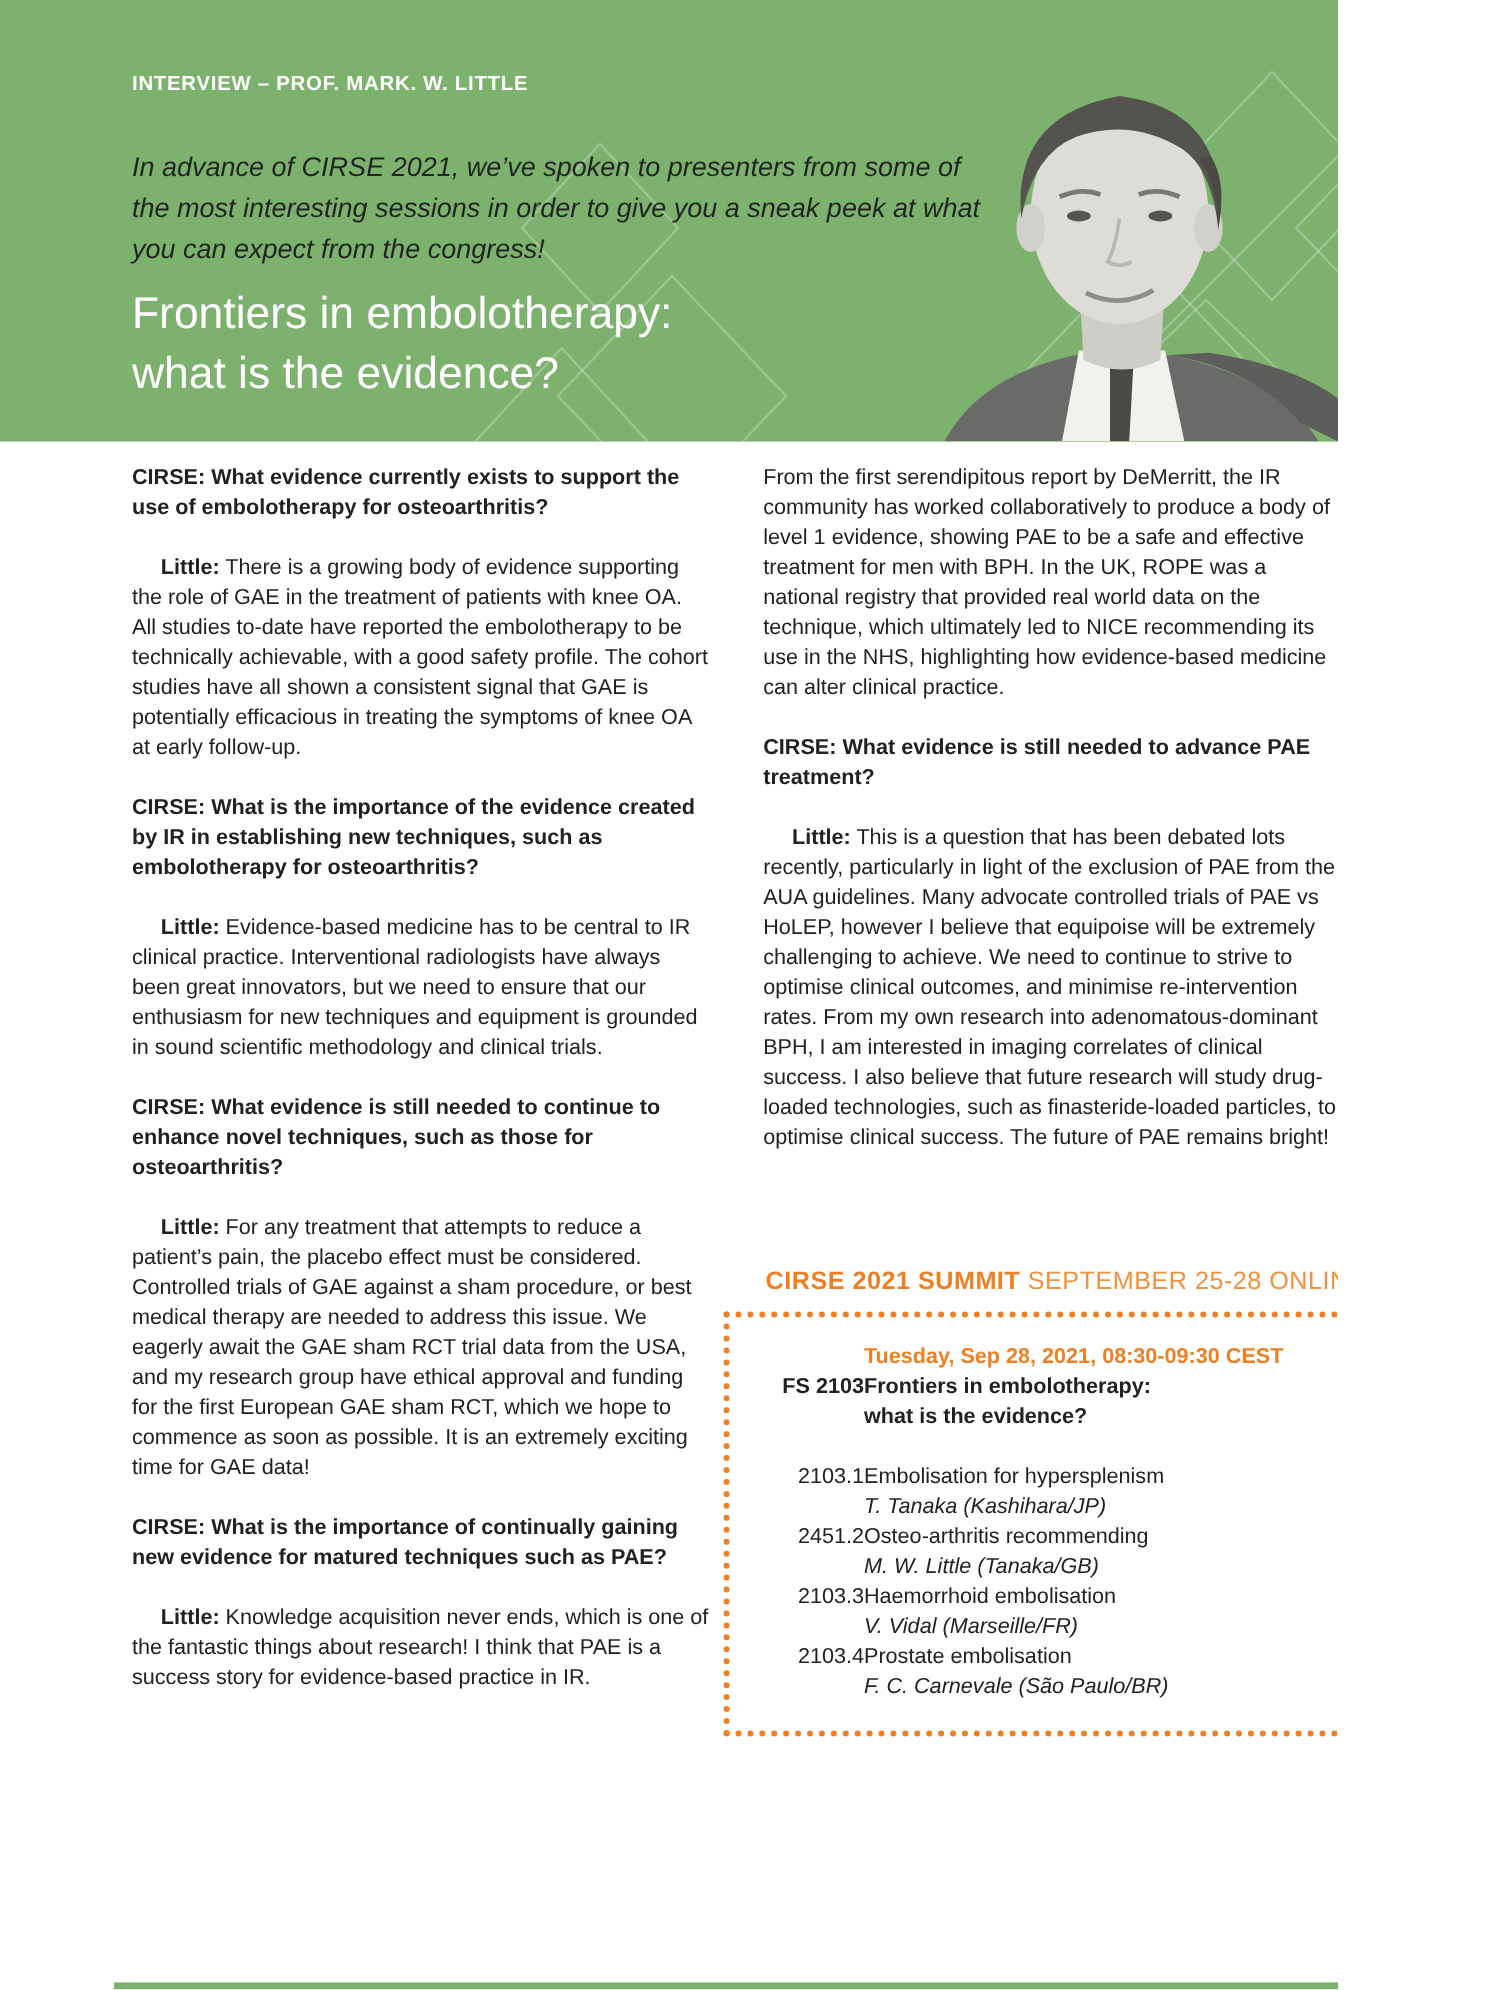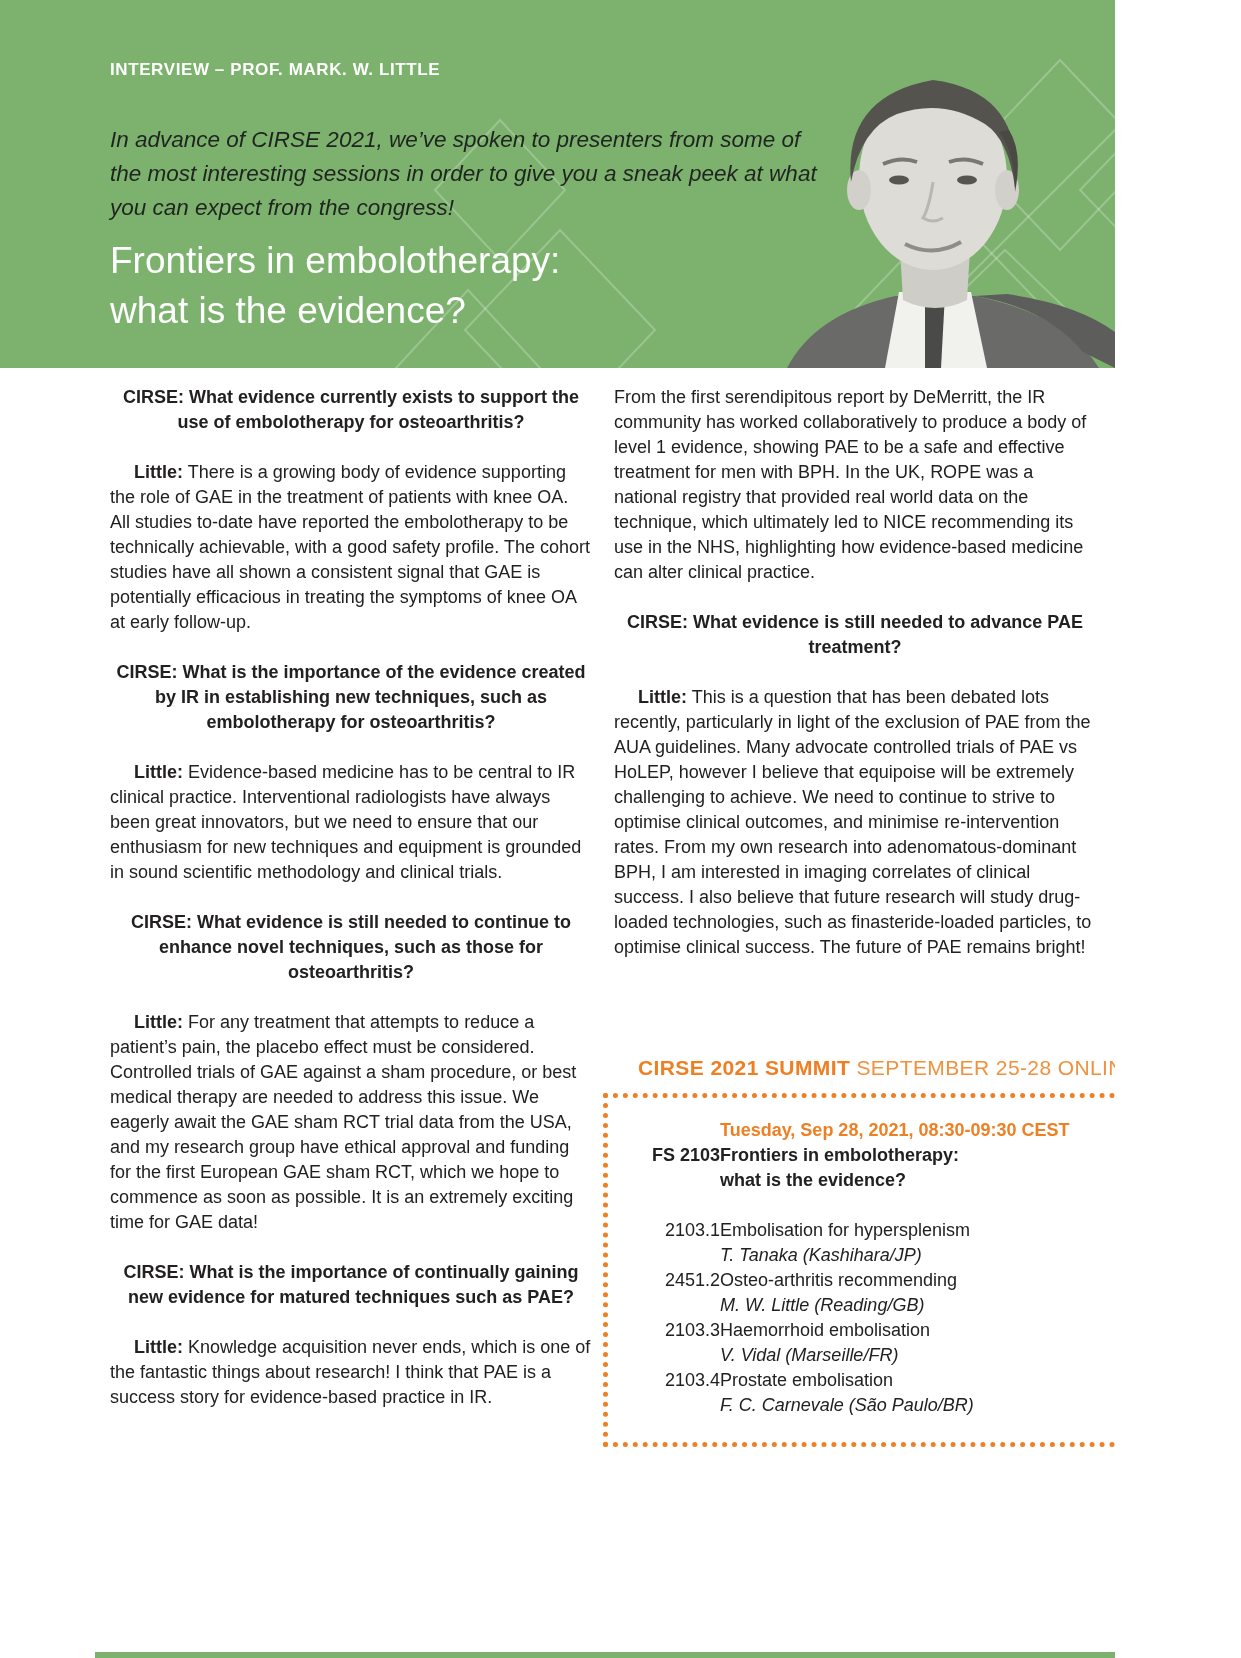--- a/index.html
+++ b/index.html
@@ -56,23 +56,23 @@
 
   
   .col {
     position: absolute;
     top: 385px;
     width: 482px;
     font-size: 18px;
     line-height: 25px;
   }
   .col-left  { left: 110px; }
-  .col-right { left: 614px; }
+  .col-right { left: 636px; }
   .col p { margin: 0 0 25px 0; }
-  .col p.question { font-weight: bold; text-align: center; }
+  .col p.question { font-weight: bold; }
   .col p strong { font-weight: bold; margin-left: 24px; }
 
   
   .summit-banner {
     position: absolute;
     left: 638px; top: 1056px;
     font-size: 21px;
     letter-spacing: 0.4px;
     white-space: nowrap;
   }
@@ -194,21 +194,21 @@
     </div>
     <div class="session-grid session-items">
         <div class="num-col">2103.1</div>
         <div>
           <div>Embolisation for hypersplenism</div>
           <div class="presenter">T. Tanaka (Kashihara/JP)</div>
         </div>
         <div class="num-col">2451.2</div>
         <div>
           <div>Osteo-arthritis recommending</div>
-          <div class="presenter">M. W. Little (Reading/GB)</div>
+          <div class="presenter">M. W. Little (Tanaka/GB)</div>
         </div>
         <div class="num-col">2103.3</div>
         <div>
           <div>Haemorrhoid embolisation</div>
           <div class="presenter">V. Vidal (Marseille/FR)</div>
         </div>
         <div class="num-col">2103.4</div>
         <div>
           <div>Prostate embolisation</div>
           <div class="presenter">F. C. Carnevale (São Paulo/BR)</div>

